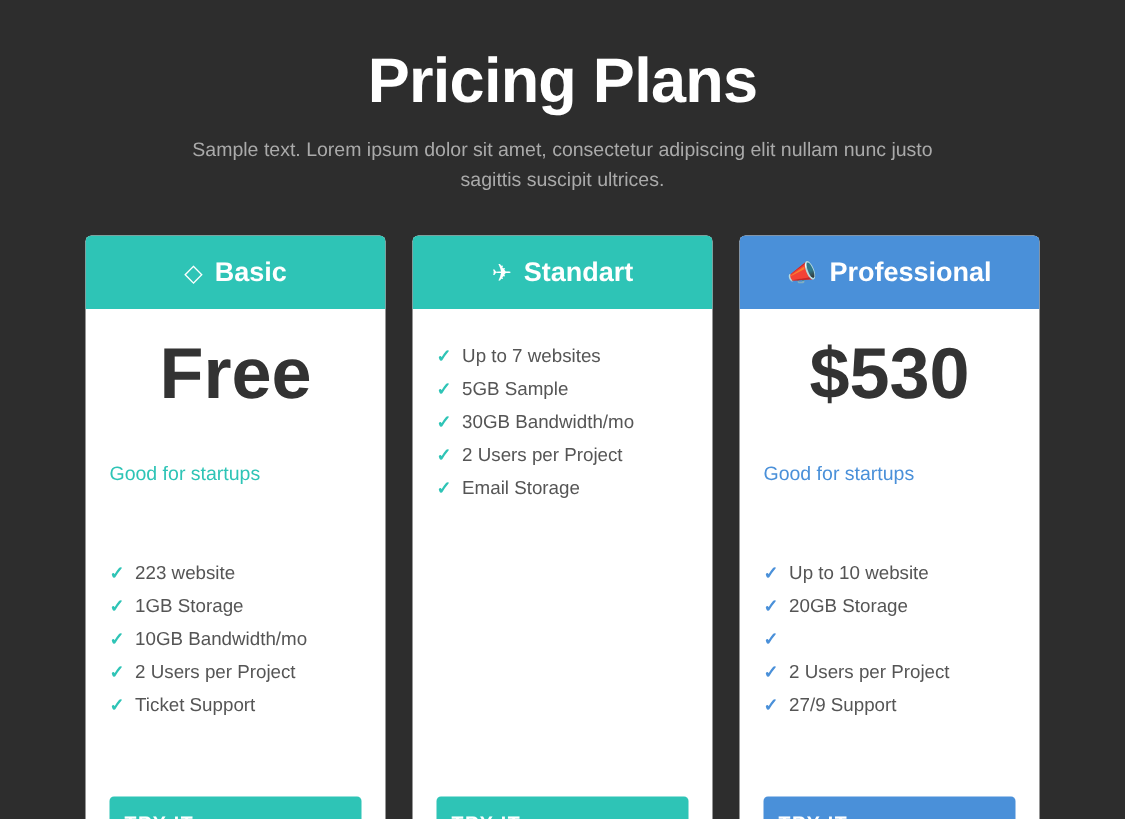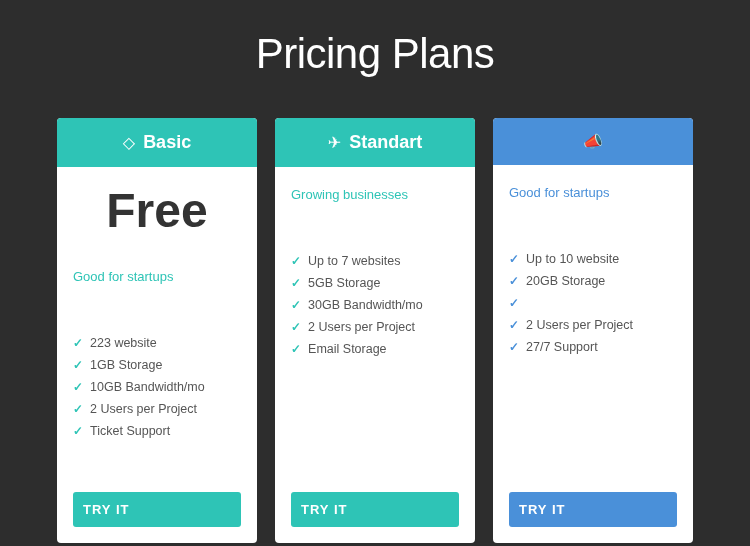--- a/index.html
+++ b/index.html
@@ -16,21 +16,21 @@
     }
 
     .page-header {
       text-align: center;
       margin-bottom: 18px;
     }
 
     .page-title {
       color: #ffffff;
       font-size: 42px;
-      font-weight: 400;
+      font-weight: 700;
       letter-spacing: -0.5px;
       margin-bottom: 12px;
     }
 
     .page-subtitle {
       color: #aaaaaa;
       font-size: 13px;
       max-width: 520px;
       line-height: 1.5;
     }
@@ -149,20 +149,21 @@
     .plan-cta.blue-btn {
       background-color: #4a90d9;
       color: #ffffff;
     }
   </style>
 </head>
 <body>
 
 <div class="page-header">
   <h1 class="page-title">Pricing Plans</h1>
+  <p class="page-subtitle">Sample text. Lorem ipsum dolor sit amet, consectetur adipiscing elit nullam nunc justo sagittis suscipit ultrices.</p>
 </div>
 
 <div class="plans-container" id="plans-container">
 <div class="plan-card">
       <div class="plan-header basic">
         <span class="plan-header-icon">◇</span>
         <span class="plan-header-title">Basic</span>
       </div>
       <div class="plan-body">
         <div class="plan-price">Free</div>
@@ -191,69 +192,70 @@
         </ul>
         <button class="plan-cta teal">TRY IT</button>
       </div>
     </div>
     <div class="plan-card">
       <div class="plan-header standart">
         <span class="plan-header-icon">✈</span>
         <span class="plan-header-title">Standart</span>
       </div>
       <div class="plan-body">
-        <div class="plan-tagline teal">Growing businesses</div>
         <ul class="plan-features">
           <li>
             <span class="check-icon ">✓</span>
             <span>Up to 7 websites</span>
           </li>
           <li>
             <span class="check-icon ">✓</span>
-            <span>5GB Storage</span>
+            <span>5GB Sample</span>
           </li>
           <li>
             <span class="check-icon ">✓</span>
             <span>30GB Bandwidth/mo</span>
           </li>
           <li>
             <span class="check-icon ">✓</span>
             <span>2 Users per Project</span>
           </li>
           <li>
             <span class="check-icon ">✓</span>
             <span>Email Storage</span>
           </li>
         </ul>
         <button class="plan-cta teal">TRY IT</button>
       </div>
     </div>
     <div class="plan-card">
       <div class="plan-header professional">
         <span class="plan-header-icon">📣</span>
+        <span class="plan-header-title">Professional</span>
       </div>
       <div class="plan-body">
+        <div class="plan-price">$530</div>
         <div class="plan-tagline blue">Good for startups</div>
         <ul class="plan-features">
           <li>
             <span class="check-icon blue">✓</span>
             <span>Up to 10 website</span>
           </li>
           <li>
             <span class="check-icon blue">✓</span>
             <span>20GB Storage</span>
           </li>
           <li>
             <span class="check-icon blue">✓</span>
           </li>
           <li>
             <span class="check-icon blue">✓</span>
             <span>2 Users per Project</span>
           </li>
           <li>
             <span class="check-icon blue">✓</span>
-            <span>27/7 Support</span>
+            <span>27/9 Support</span>
           </li>
         </ul>
         <button class="plan-cta blue-btn">TRY IT</button>
       </div>
     </div>
   </div>
 
 </body></html>

